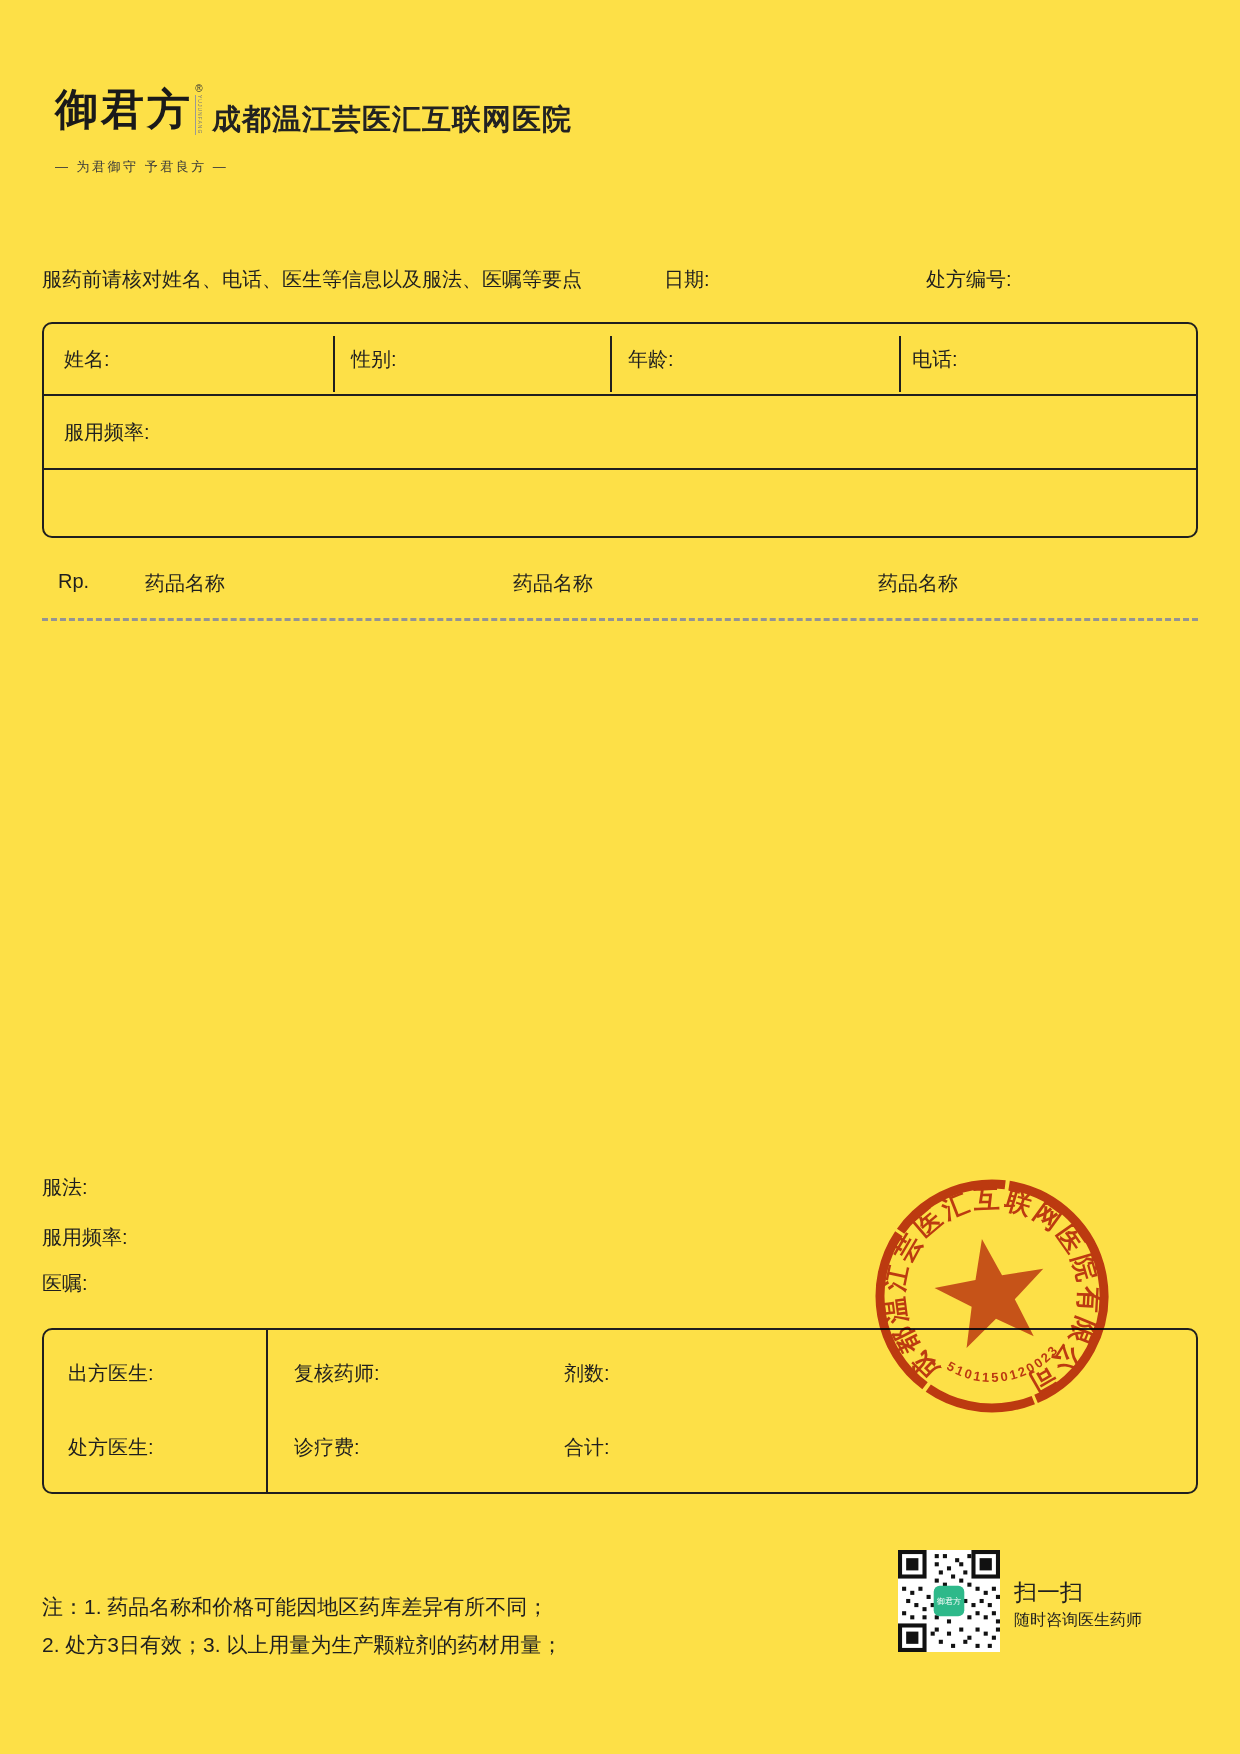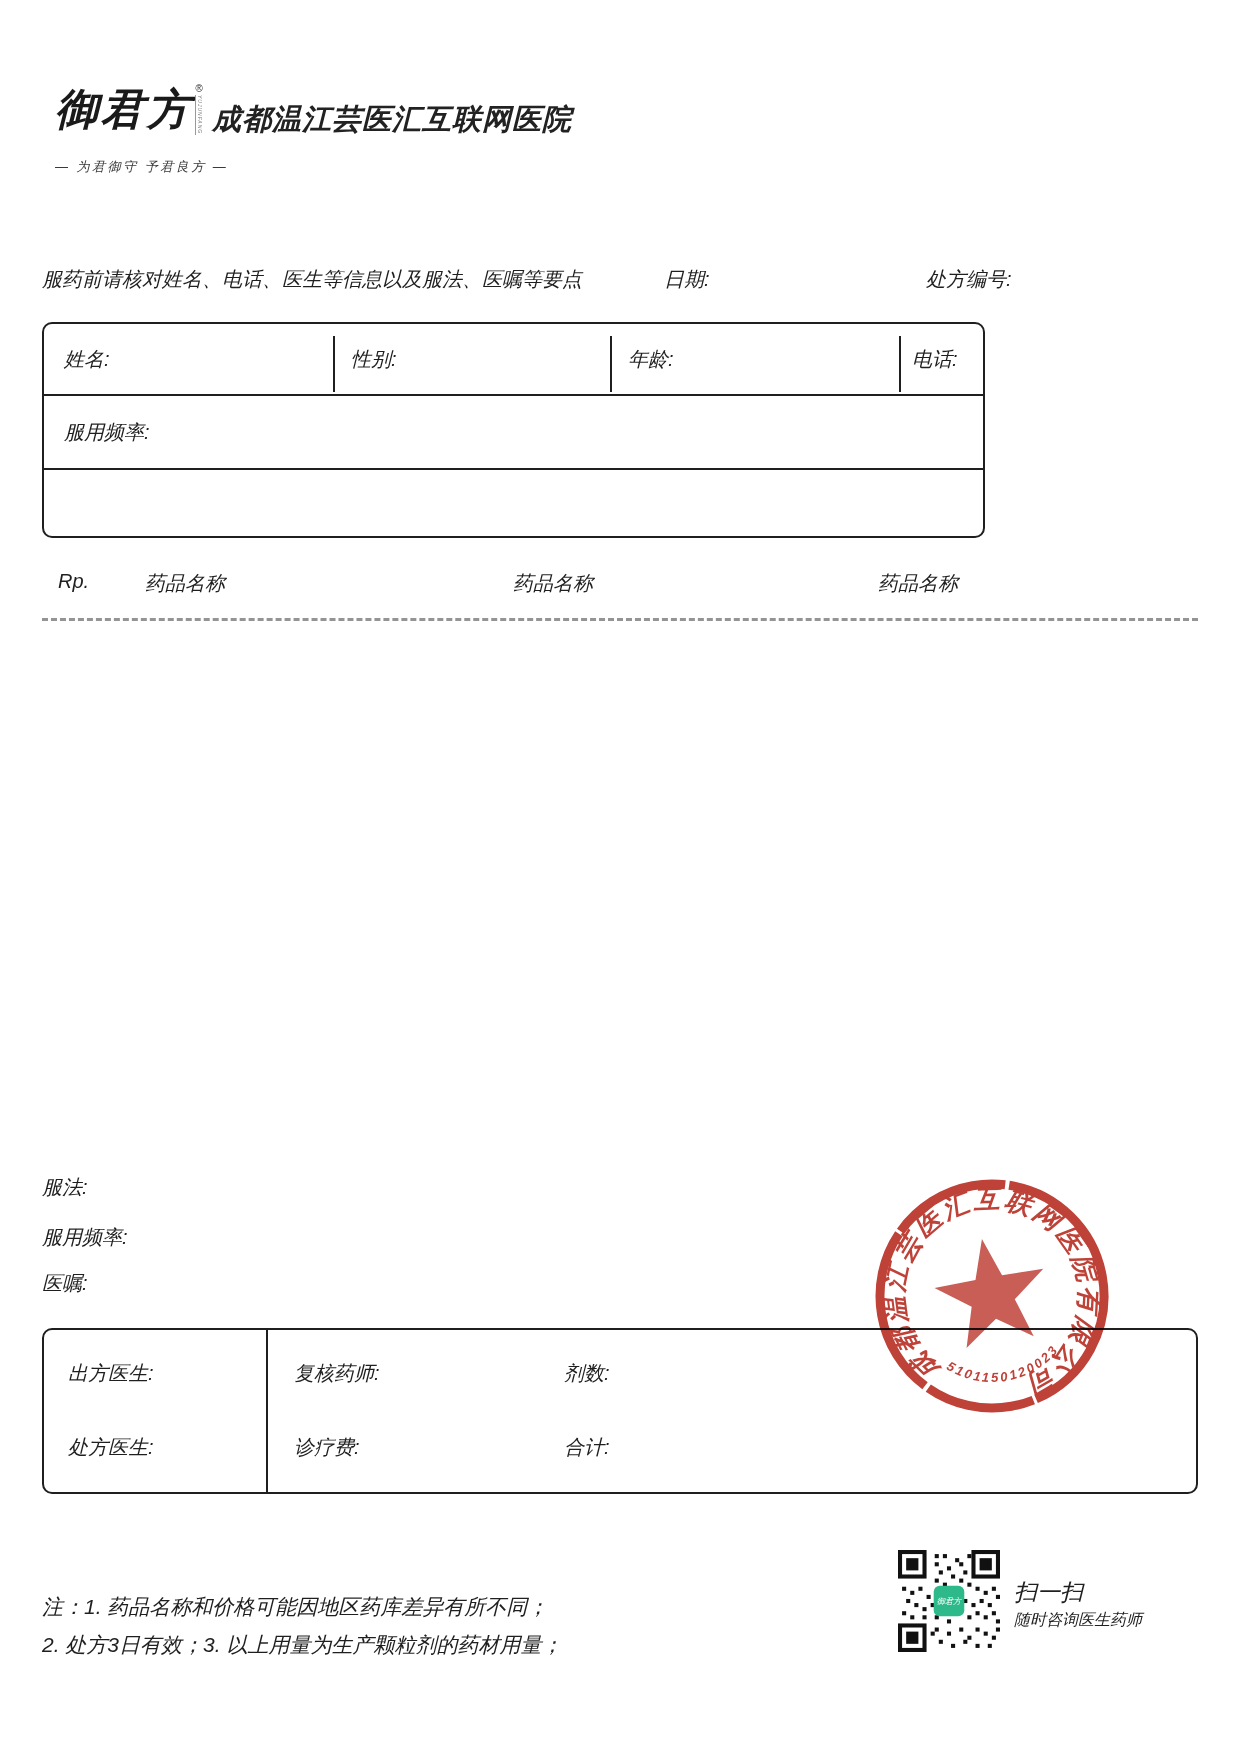--- a/index.html
+++ b/index.html
@@ -1,38 +1,38 @@
 <!DOCTYPE html>
 <html><head>
 <meta charset="utf-8">
 <style>
   html,body{margin:0;padding:0;background:#e8e8e8;}
   .page{
-    position:relative;width:1240px;height:1754px;background:#ffffff;
+    position:relative;width:1240px;height:1754px;background:#fde047;
     font-family:"Liberation Sans","DejaVu Sans",sans-serif;color:#1f1f1f;
-    margin:0 auto;overflow:hidden;font-style:italic;
+    margin:0 auto;overflow:hidden;
   }
   .abs{position:absolute;}
   
   .logo-wrap{left:55px;top:86px;width:200px;}
   .logo-row{display:flex;align-items:flex-start;}
   .logo-text{font-family:"DejaVu Serif","Liberation Serif",serif;font-weight:700;
     font-size:43px;line-height:1.1;letter-spacing:3px;color:#1a1a1a;}
   .logo-side{display:flex;flex-direction:column;align-items:center;margin-left:2px;margin-top:-2px;}
   .reg-mark{font-size:10px;color:#333;line-height:1;}
   .logo-side-text{writing-mode:vertical-rl;font-size:5px;letter-spacing:1px;color:#777;
     border-left:1px solid #999;padding-left:1px;margin-top:1px;height:40px;overflow:hidden;}
   .logo-tagline{margin-top:23px;font-size:13px;letter-spacing:2.5px;color:#3a3a3a;white-space:nowrap;}
   .hospital-title{left:212px;top:100px;font-size:29px;font-weight:700;color:#222;letter-spacing:1px;}
   
   .meta-note{left:42px;top:266px;font-size:20px;}
   .meta-date{left:664px;top:266px;font-size:20px;}
   .meta-rxno{left:926px;top:266px;font-size:20px;}
   
-  .patient-box{left:42px;top:322px;width:943px;height:216px;border:2px solid #1f1f1f;
+  .patient-box{left:42px;top:322px;width:1156px;height:216px;border:2px solid #1f1f1f;
     border-radius:10px;box-sizing:border-box;display:flex;flex-direction:column;}
   .p-row1{flex:0 0 70px;position:relative;border-bottom:2px solid #1f1f1f;}
   .p-row2{flex:0 0 72px;position:relative;border-bottom:2px solid #1f1f1f;}
   .p-row3{flex:1;position:relative;}
   .p-label{position:absolute;top:50%;transform:translateY(-50%);font-size:20px;}
   .vdiv{position:absolute;top:12px;height:56px;width:2px;background:#1f1f1f;}
   
   .rp-row{left:42px;top:570px;width:1156px;height:28px;font-size:20px;}
   .rp-row span{position:absolute;top:0;}
   .dashed-sep{left:42px;top:618px;width:1156px;height:0;border-top:3px dashed #949494;}

